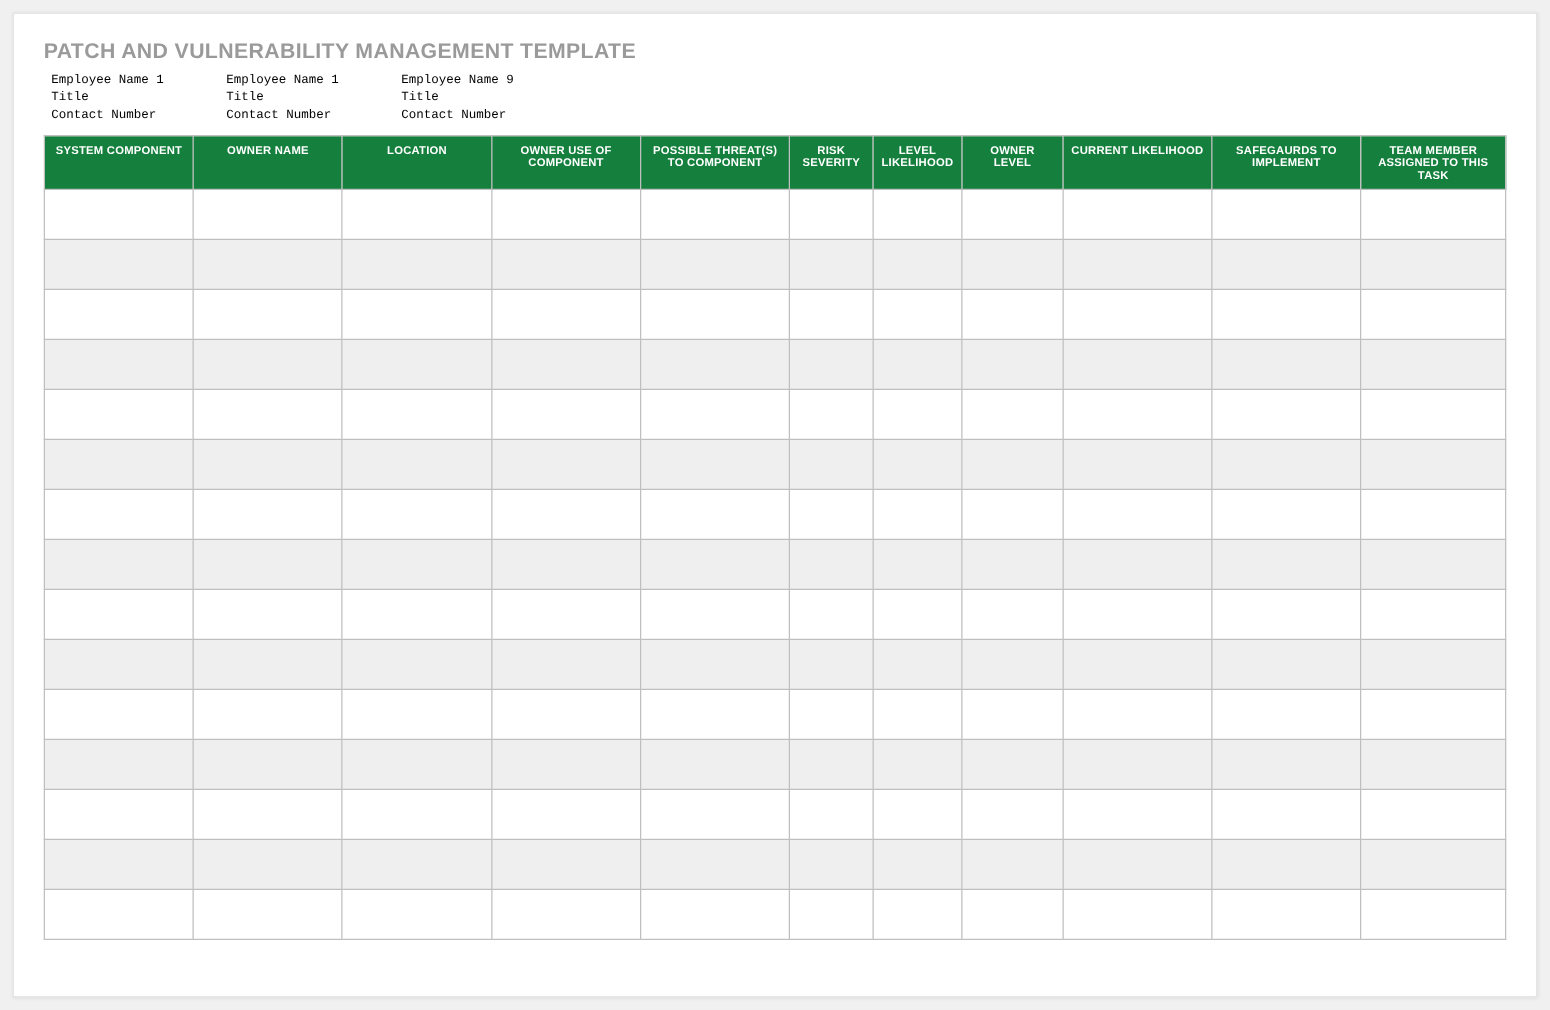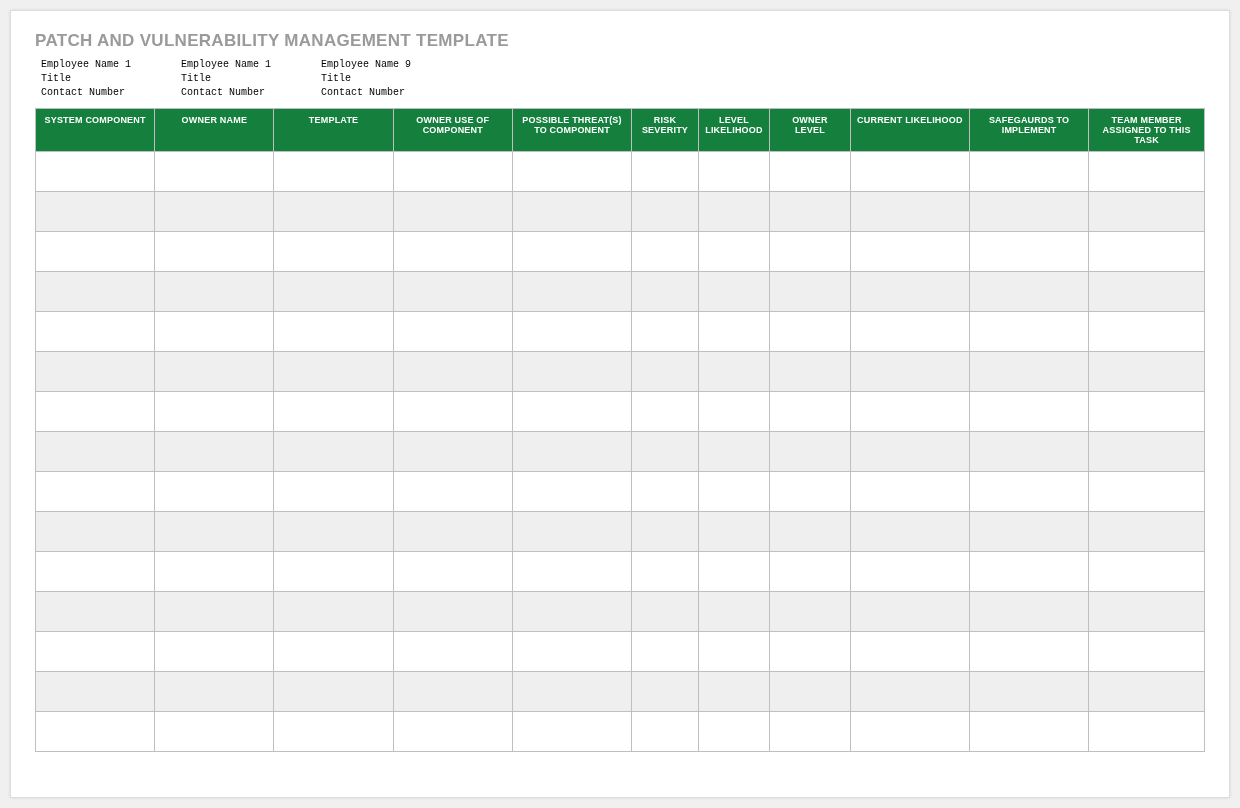--- a/index.html
+++ b/index.html
@@ -125,21 +125,21 @@
         <col class="c7">
         <col class="c8">
         <col class="c9">
         <col class="c10">
         <col class="c11">
     </colgroup>
     <thead>
       <tr>
         <th>SYSTEM COMPONENT</th>
         <th>OWNER NAME</th>
-        <th>TEMPLATE</th>
+        <th>LOCATION</th>
         <th>OWNER USE OF COMPONENT</th>
         <th>POSSIBLE THREAT(S) TO COMPONENT</th>
         <th>RISK SEVERITY</th>
         <th>LEVEL LIKELIHOOD</th>
         <th>OWNER LEVEL</th>
         <th>CURRENT LIKELIHOOD</th>
         <th>SAFEGAURDS TO IMPLEMENT</th>
         <th>TEAM MEMBER ASSIGNED TO THIS TASK</th>
       </tr>
     </thead>

